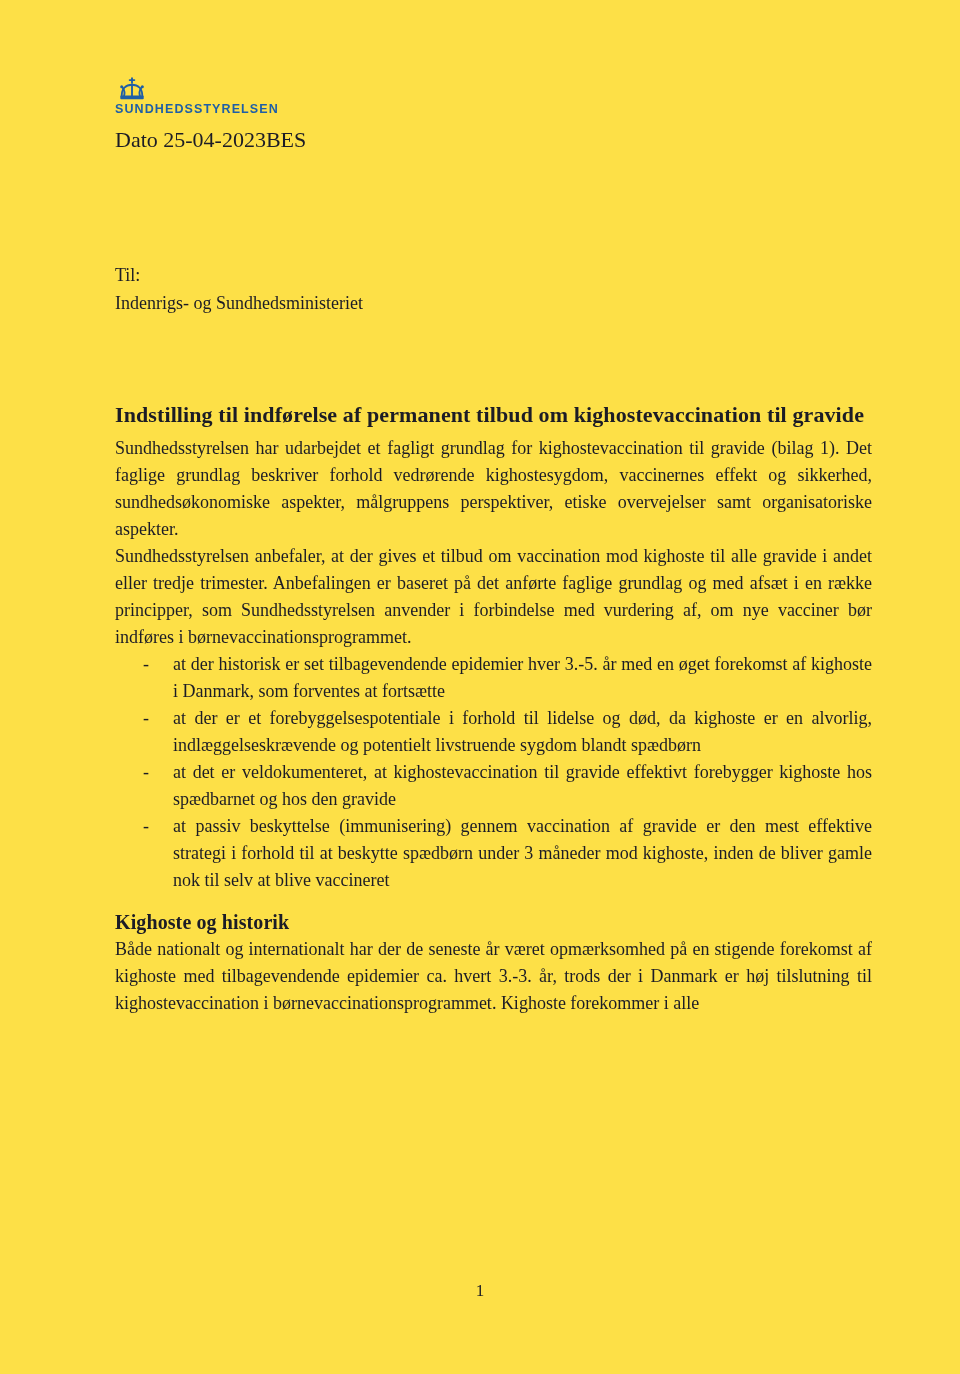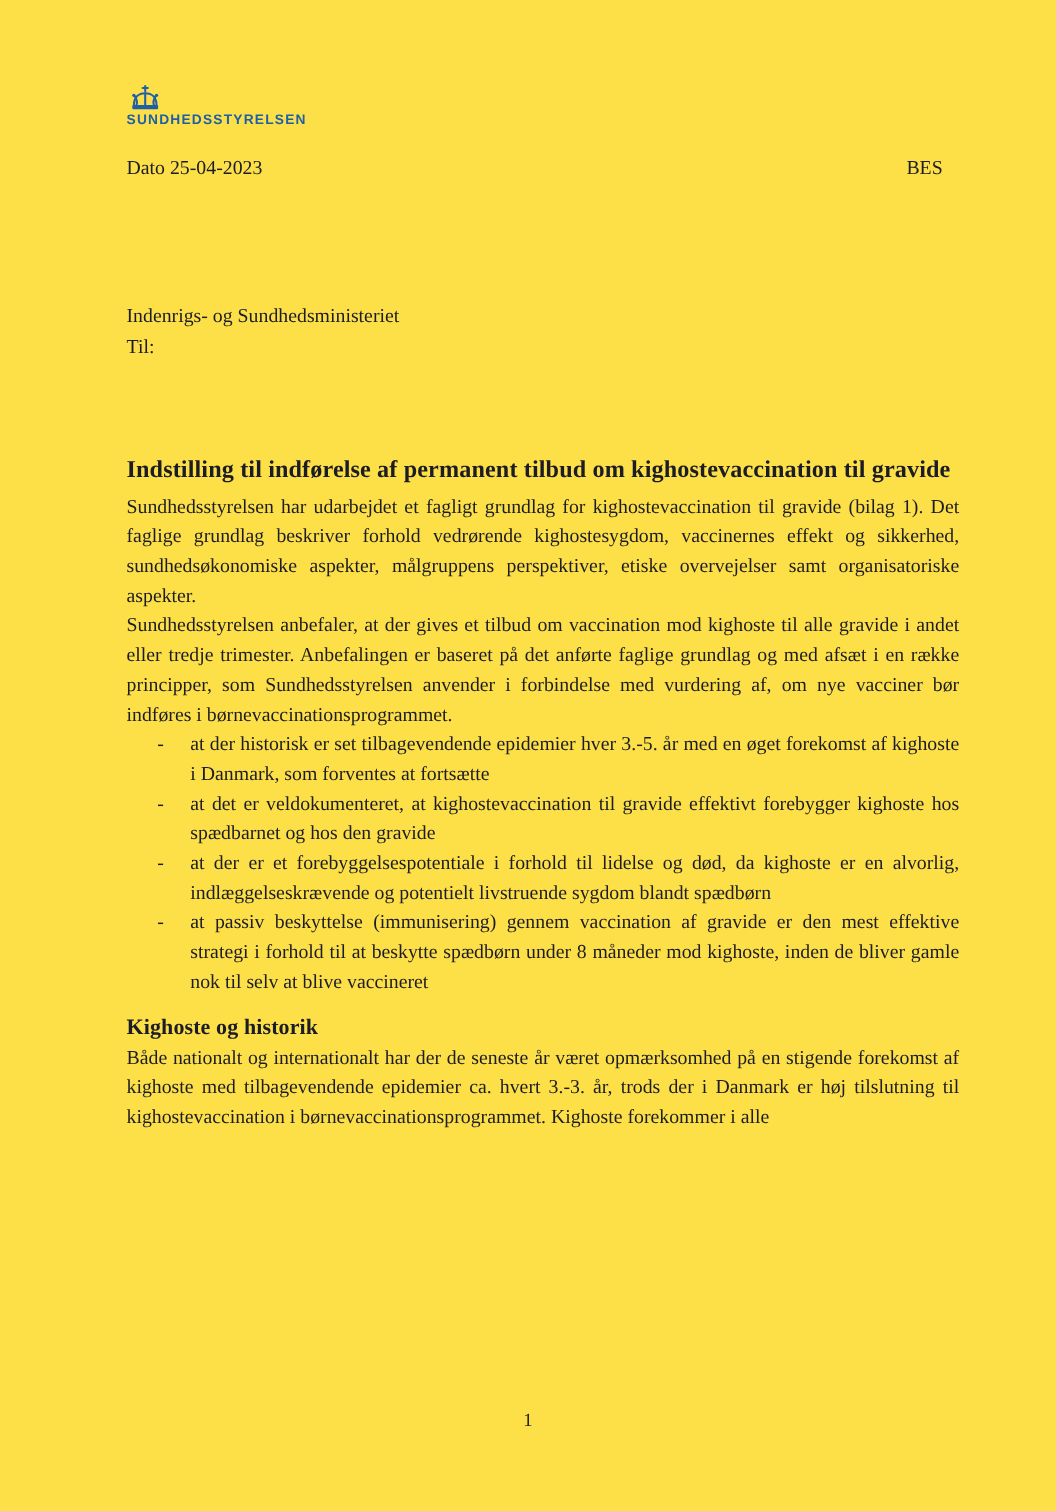--- a/index.html
+++ b/index.html
@@ -35,25 +35,24 @@
     margin-top: 1px;
     font-family: "Liberation Sans", "DejaVu Sans", sans-serif;
     font-weight: bold;
     font-size: 12.5px;
     letter-spacing: 1.1px;
     line-height: 15px;
   }
 
   
   .meta-row {
-    margin-top: 24px;
+    margin-top: 12px;
     display: flex;
-    justify-content: space-between;
     align-items: baseline;
-    font-size: 18px;
+    font-size: 22px;
     line-height: 22px;
   }
   .meta-row .initials {
     margin-right: 15px;
   }
   .case-row {
     margin-top: 32px;
     font-size: 18px;
     line-height: 22px;
   }
@@ -154,36 +153,36 @@
       <span class="wordmark">SUNDHEDSSTYRELSEN</span>
     </div>
 
     <div class="meta-row">
       <span class="date">Dato 25-04-2023</span>
       <span class="initials">BES</span>
     </div>
 
 
     <div class="recipient">
+      <div>Til:</div>
       <div>Indenrigs- og Sundhedsministeriet</div>
-      <div>Til:</div>
     </div>
 
     <h1 class="doc-title">Indstilling til indførelse af permanent tilbud om kighostevaccination til gravide</h1>
 
     <p class="body-para p1">Sundhedsstyrelsen har udarbejdet et fagligt grundlag for kighostevaccination til gravide (bilag 1). Det faglige grundlag beskriver forhold vedrørende kighostesygdom, vaccinernes effekt og sikkerhed, sundhedsøkonomiske aspekter, målgruppens perspektiver, etiske overvejelser samt organisatoriske aspekter.</p>
 
     <p class="body-para p2">Sundhedsstyrelsen anbefaler, at der gives et tilbud om vaccination mod kighoste til alle gravide i andet eller tredje trimester. Anbefalingen er baseret på det anførte faglige grundlag og med afsæt i en række principper, som Sundhedsstyrelsen anvender i forbindelse med vurdering af, om nye vacciner bør indføres i børnevaccinationsprogrammet.</p>
 
 
     <ul class="dash-list">
       <li>at der historisk er set tilbagevendende epidemier hver 3.-5. år med en øget forekomst af kighoste i Danmark, som forventes at fortsætte</li>
+      <li>at der er et forebyggelsespotentiale i forhold til lidelse og død, da kighoste er en alvorlig, indlæggelseskrævende og potentielt livstruende sygdom blandt spædbørn</li>
       <li>at det er veldokumenteret, at kighostevaccination til gravide effektivt forebygger kighoste hos spædbarnet og hos den gravide</li>
-      <li>at der er et forebyggelsespotentiale i forhold til lidelse og død, da kighoste er en alvorlig, indlæggelseskrævende og potentielt livstruende sygdom blandt spædbørn</li>
-      <li>at passiv beskyttelse (immunisering) gennem vaccination af gravide er den mest effektive strategi i forhold til at beskytte spædbørn under 8 måneder mod kighoste, inden de bliver gamle nok til selv at blive vaccineret</li>
+      <li>at passiv beskyttelse (immunisering) gennem vaccination af gravide er den mest effektive strategi i forhold til at beskytte spædbørn under 3 måneder mod kighoste, inden de bliver gamle nok til selv at blive vaccineret</li>
     </ul>
 
     <h2 class="section-heading">Kighoste og historik</h2>
 
     <p class="body-para p3">Både nationalt og internationalt har der de seneste år været opmærksomhed på en stigende forekomst af kighoste med tilbagevendende epidemier ca. hvert 3.-3. år, trods der i Danmark er høj tilslutning til kighostevaccination i børnevaccinationsprogrammet. Kighoste forekommer i alle</p>
 
   </div>
 
   <div class="footer">1</div>
 </div>

